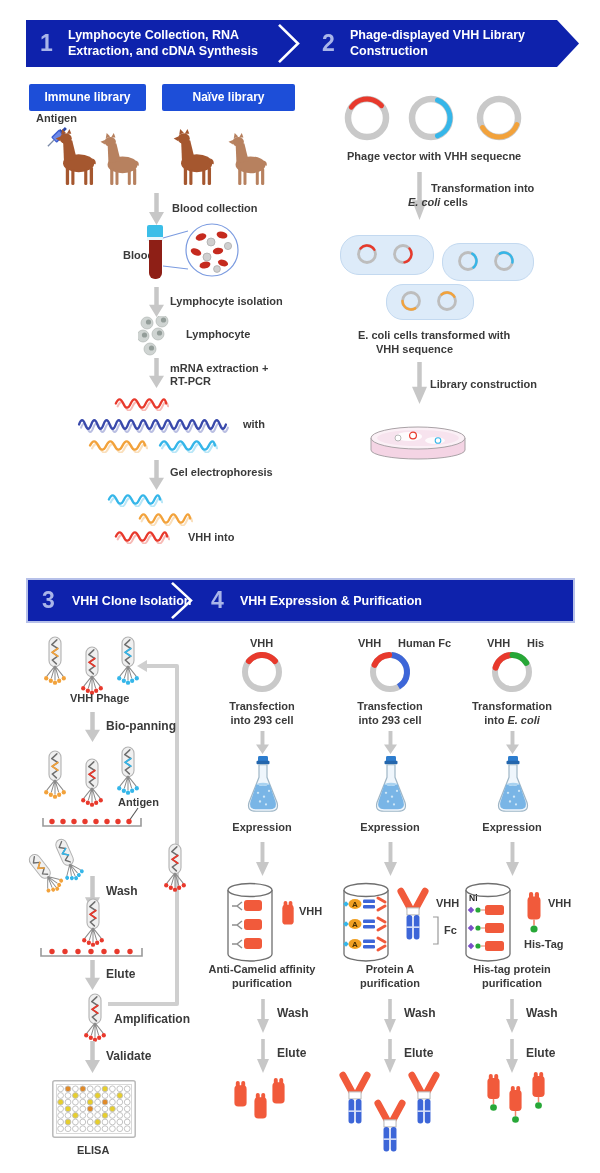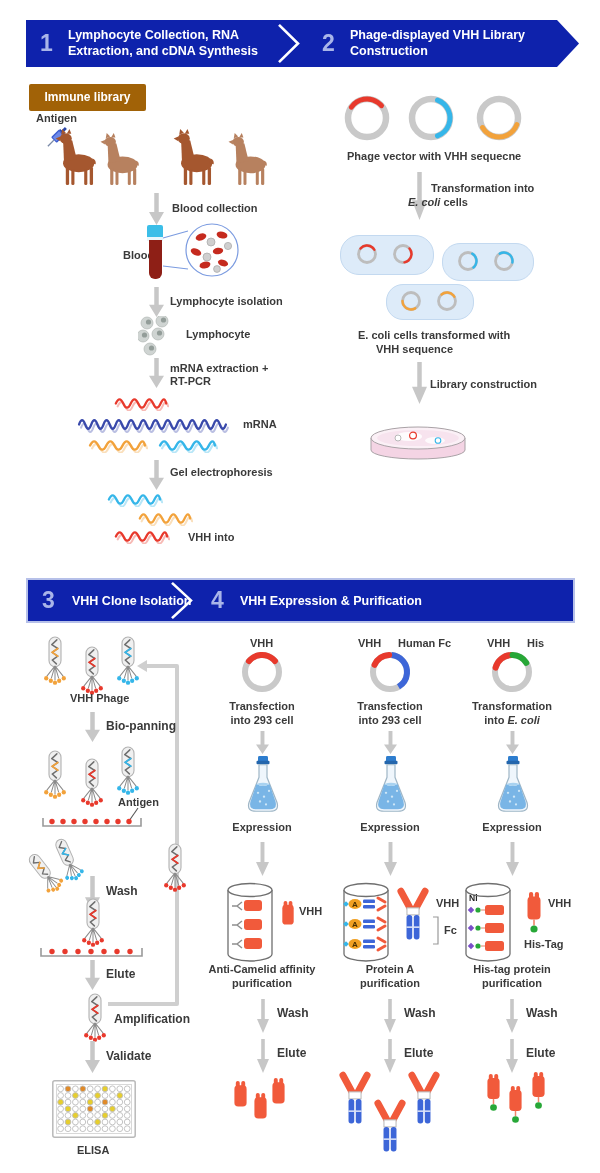--- a/index.html
+++ b/index.html
@@ -3,21 +3,21 @@
 <meta charset="utf-8">
 <style>
   html,body{margin:0;padding:0;background:#fff}
   #canvas{position:relative;width:600px;height:1173px;background:#fff;overflow:hidden;
           font-family:"Liberation Sans",sans-serif}
   .abs{position:absolute}
   .lbl{position:absolute;font:700 11px/1.25 "Liberation Sans",sans-serif;color:#3a3a3a;white-space:nowrap}
   .lbl12{font-size:12px}
   .c{text-align:center;white-space:normal}
   .it{font-style:italic}
-  .btn{position:absolute;background:#a16207;color:#fff;font:700 12px/27px "Liberation Sans",sans-serif;
+  .btn{position:absolute;background:#1d4ed8;color:#fff;font:700 12px/27px "Liberation Sans",sans-serif;
        text-align:center;border-radius:2px;height:27px}
   .bar{position:absolute;background:#0E22AC;box-sizing:border-box}
   .bar-top{clip-path:polygon(0 0,calc(100% - 22px) 0,100% 50%,calc(100% - 22px) 100%,0 100%)}
   .bar-bot{border:2px solid #B6C0E9}
   .num{position:absolute;font:700 23px/1 "Liberation Sans",sans-serif;color:#A9B5E9}
   .htitle{position:absolute;font:700 12.5px/1.3 "Liberation Sans",sans-serif;color:#fff}
   svg{display:block}
   .rot-o{transform:rotate(-38deg)}
   .rot-b{transform:rotate(-24deg)}
 </style>
@@ -119,20 +119,21 @@
   <span class="num" style="left:14px;top:12px">1</span>
   <div class="htitle" style="left:42px;top:7px;width:205px">Lymphocyte Collection, RNA Extraction, and cDNA Synthesis</div>
   <svg class="abs" style="left:251px;top:3px" width="24" height="41">
         <use href="#sym-chevron" width="24" height="41"></use>
       </svg>
   <span class="num" style="left:296px;top:12px">2</span>
   <div class="htitle" style="left:324px;top:7px;width:215px">Phage-displayed VHH Library Construction</div>
 </div>
 
 <div class="btn" style="left:29px;top:84px;width:117px">Immune library</div>
+<div class="btn" style="left:162px;top:84px;width:133px">Naïve library</div>
 
 <span class="lbl" style="left:36px;top:112px">Antigen</span>
 <svg class="abs" style="left:42px;top:124px" width="28" height="28">
   <g transform="rotate(45 14 14)">
     <rect x="12.6" y="0" width="2.8" height="6" fill="#2B46A8"></rect>
     <rect x="10.5" y="4.6" width="7" height="1.8" fill="#2B46A8"></rect>
     <rect x="10" y="6" width="8" height="11" rx="1" fill="#3A5BD0"></rect>
     <rect x="11.3" y="7" width="5.4" height="9" fill="#6E89E8"></rect>
     <rect x="13.3" y="17" width="1.4" height="8.5" fill="#7A8AA8"></rect>
   </g>
@@ -208,21 +209,21 @@
     </svg>
 <span class="lbl" style="left:170px;top:362px">mRNA extraction +</span>
 <span class="lbl" style="left:170px;top:375px">RT-PCR</span>
 
 <svg class="abs" style="left:113px;top:396px;color:#E8392C" width="56" height="15">
       <use href="#sym-wave" width="56" height="15"></use>
     </svg>
 <svg class="abs" style="left:77px;top:416px;color:#3949AB" width="153" height="17">
       <use href="#sym-wave-long" width="153" height="17"></use>
     </svg>
-<span class="lbl" style="left:243px;top:418px">mRNA</span>
+<span class="lbl" style="left:243px;top:418px">with</span>
 <svg class="abs" style="left:87px;top:438px;color:#F2A23B" width="61" height="15">
       <use href="#sym-wave" width="61" height="15"></use>
     </svg>
 <svg class="abs" style="left:157px;top:438px;color:#35B6E9" width="61" height="15">
       <use href="#sym-wave" width="61" height="15"></use>
     </svg>
 
 <svg class="abs" style="left:149px;top:460px" width="15" height="30">
       <use href="#sym-arrow" width="15" height="30"></use>
     </svg>

